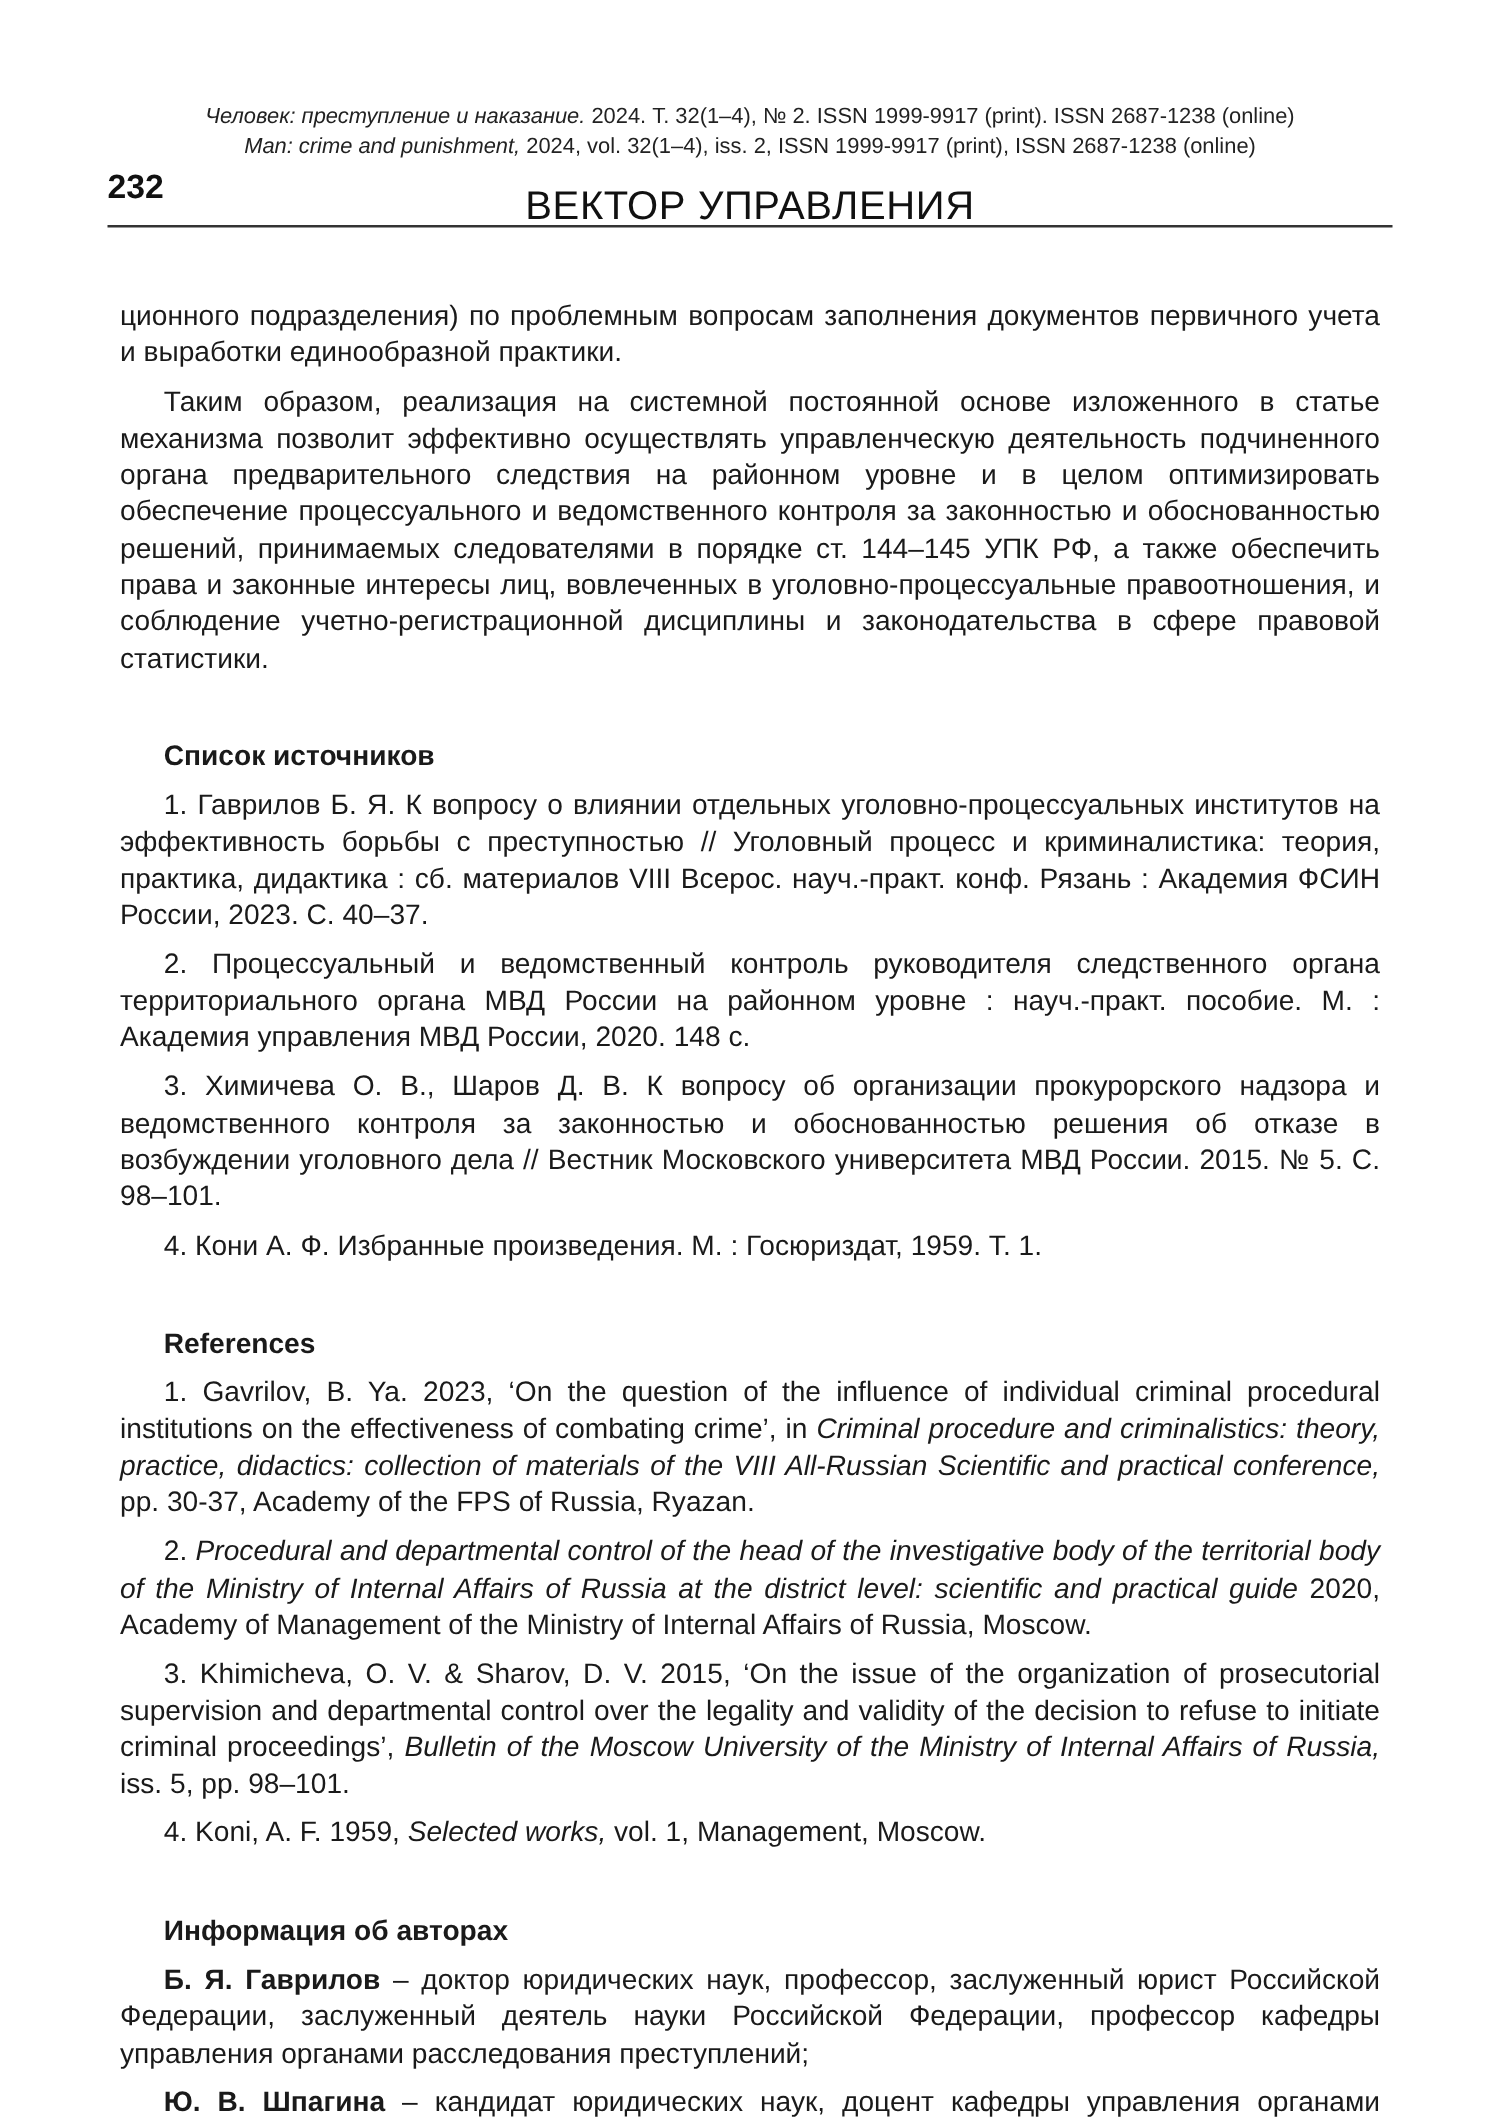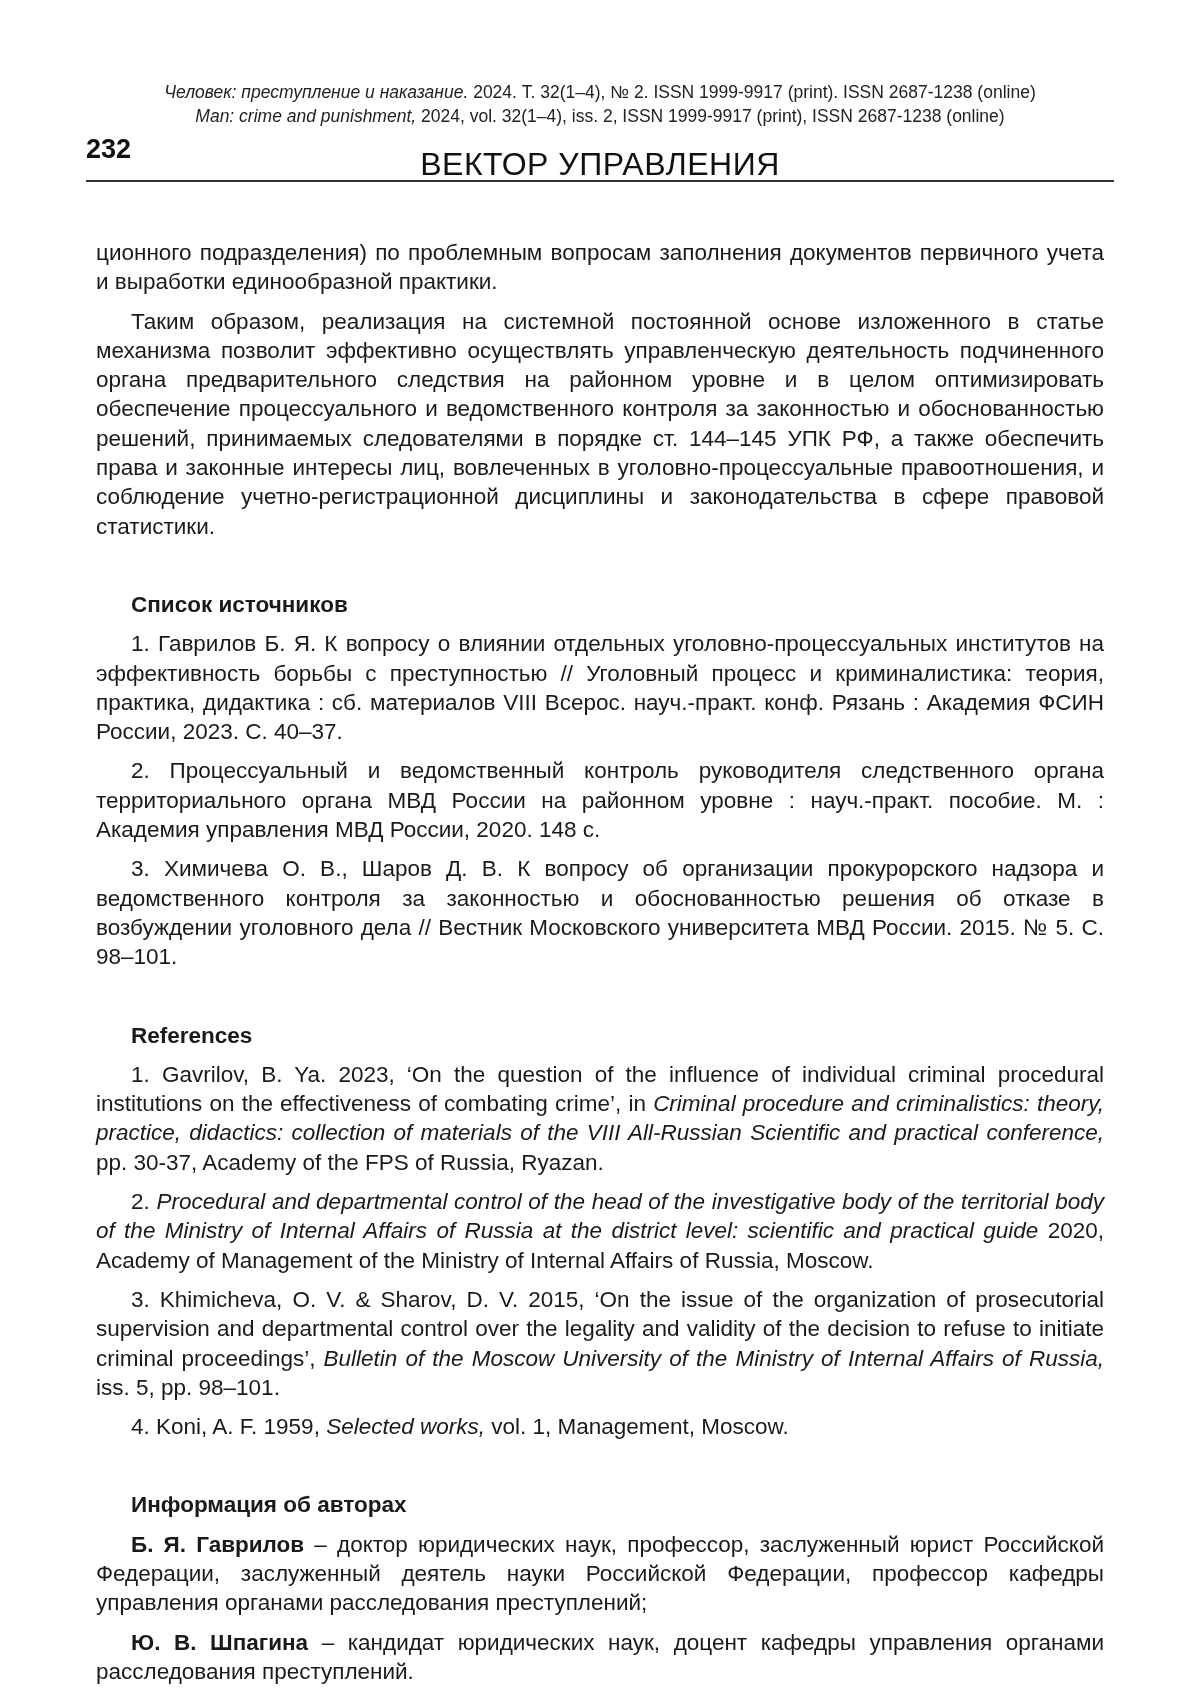--- a/index.html
+++ b/index.html
@@ -55,20 +55,21 @@
 <div class="content">
   <p>ционного подразделения) по проблемным вопросам заполнения документов первичного учета и выработки единообразной практики.</p>
   <p class="indent">Таким образом, реализация на системной постоянной основе изложенного в статье механизма позволит эффективно осуществлять управленческую деятельность подчиненного органа предварительного следствия на районном уровне и в целом оптимизировать обеспечение процессуального и ведомственного контроля за законностью и обоснованностью решений, принимаемых следователями в порядке ст. 144–145 УПК РФ, а также обеспечить права и законные интересы лиц, вовлеченных в уголовно-процессуальные правоотношения, и соблюдение учетно-регистрационной дисциплины и законодательства в сфере правовой статистики.</p>
 
   <div class="gap"></div>
 
   <p class="heading">Список источников</p>
   <p class="indent">1. Гаврилов Б. Я. К вопросу о влиянии отдельных уголовно-процессуальных институтов на эффективность борьбы с преступностью // Уголовный процесс и криминалистика: теория, практика, дидактика : сб. материалов VIII Всерос. науч.-практ. конф. Рязань : Академия ФСИН России, 2023. С. 40–37.</p>
   <p class="indent">2. Процессуальный и ведомственный контроль руководителя следственного органа территориального органа МВД России на районном уровне : науч.-практ. пособие. М. : Академия управления МВД России, 2020. 148 с.</p>
   <p class="indent">3. Химичева О. В., Шаров Д. В. К вопросу об организации прокурорского надзора и ведомственного контроля за законностью и обоснованностью решения об отказе в возбуждении уголовного дела // Вестник Московского университета МВД России. 2015. № 5. С. 98–101.</p>
+  <p class="indent">4. Кони А. Ф. Избранные произведения. М. : Госюриздат, 1959. Т. 1.</p>
 
   <div class="gap"></div>
 
   <p class="heading">References</p>
   <p class="indent"><span>1. Gavrilov, B. Ya. 2023, ‘On the question of the influence of individual criminal procedural institutions on the effectiveness of combating crime’, in </span><span class="it">Criminal procedure and criminalistics: theory, practice, didactics: collection of materials of the VIII All-Russian Scientific and practical conference,</span><span> pp. 30-37, Academy of the FPS of Russia, Ryazan.</span></p>
   <p class="indent"><span>2. </span><span class="it">Procedural and departmental control of the head of the investigative body of the territorial body of the Ministry of Internal Affairs of Russia at the district level: scientific and practical guide</span><span> 2020, Academy of Management of the Ministry of Internal Affairs of Russia, Moscow.</span></p>
   <p class="indent"><span>3. Khimicheva, O. V. &amp; Sharov, D. V. 2015, ‘On the issue of the organization of prosecutorial supervision and departmental control over the legality and validity of the decision to refuse to initiate criminal proceedings’, </span><span class="it">Bulletin of the Moscow University of the Ministry of Internal Affairs of Russia,</span><span> iss. 5, pp. 98–101.</span></p>
   <p class="indent"><span>4. Koni, A. F. 1959, </span><span class="it">Selected works,</span><span> vol. 1, Management, Moscow.</span></p>
 
   <div class="gap"></div>

